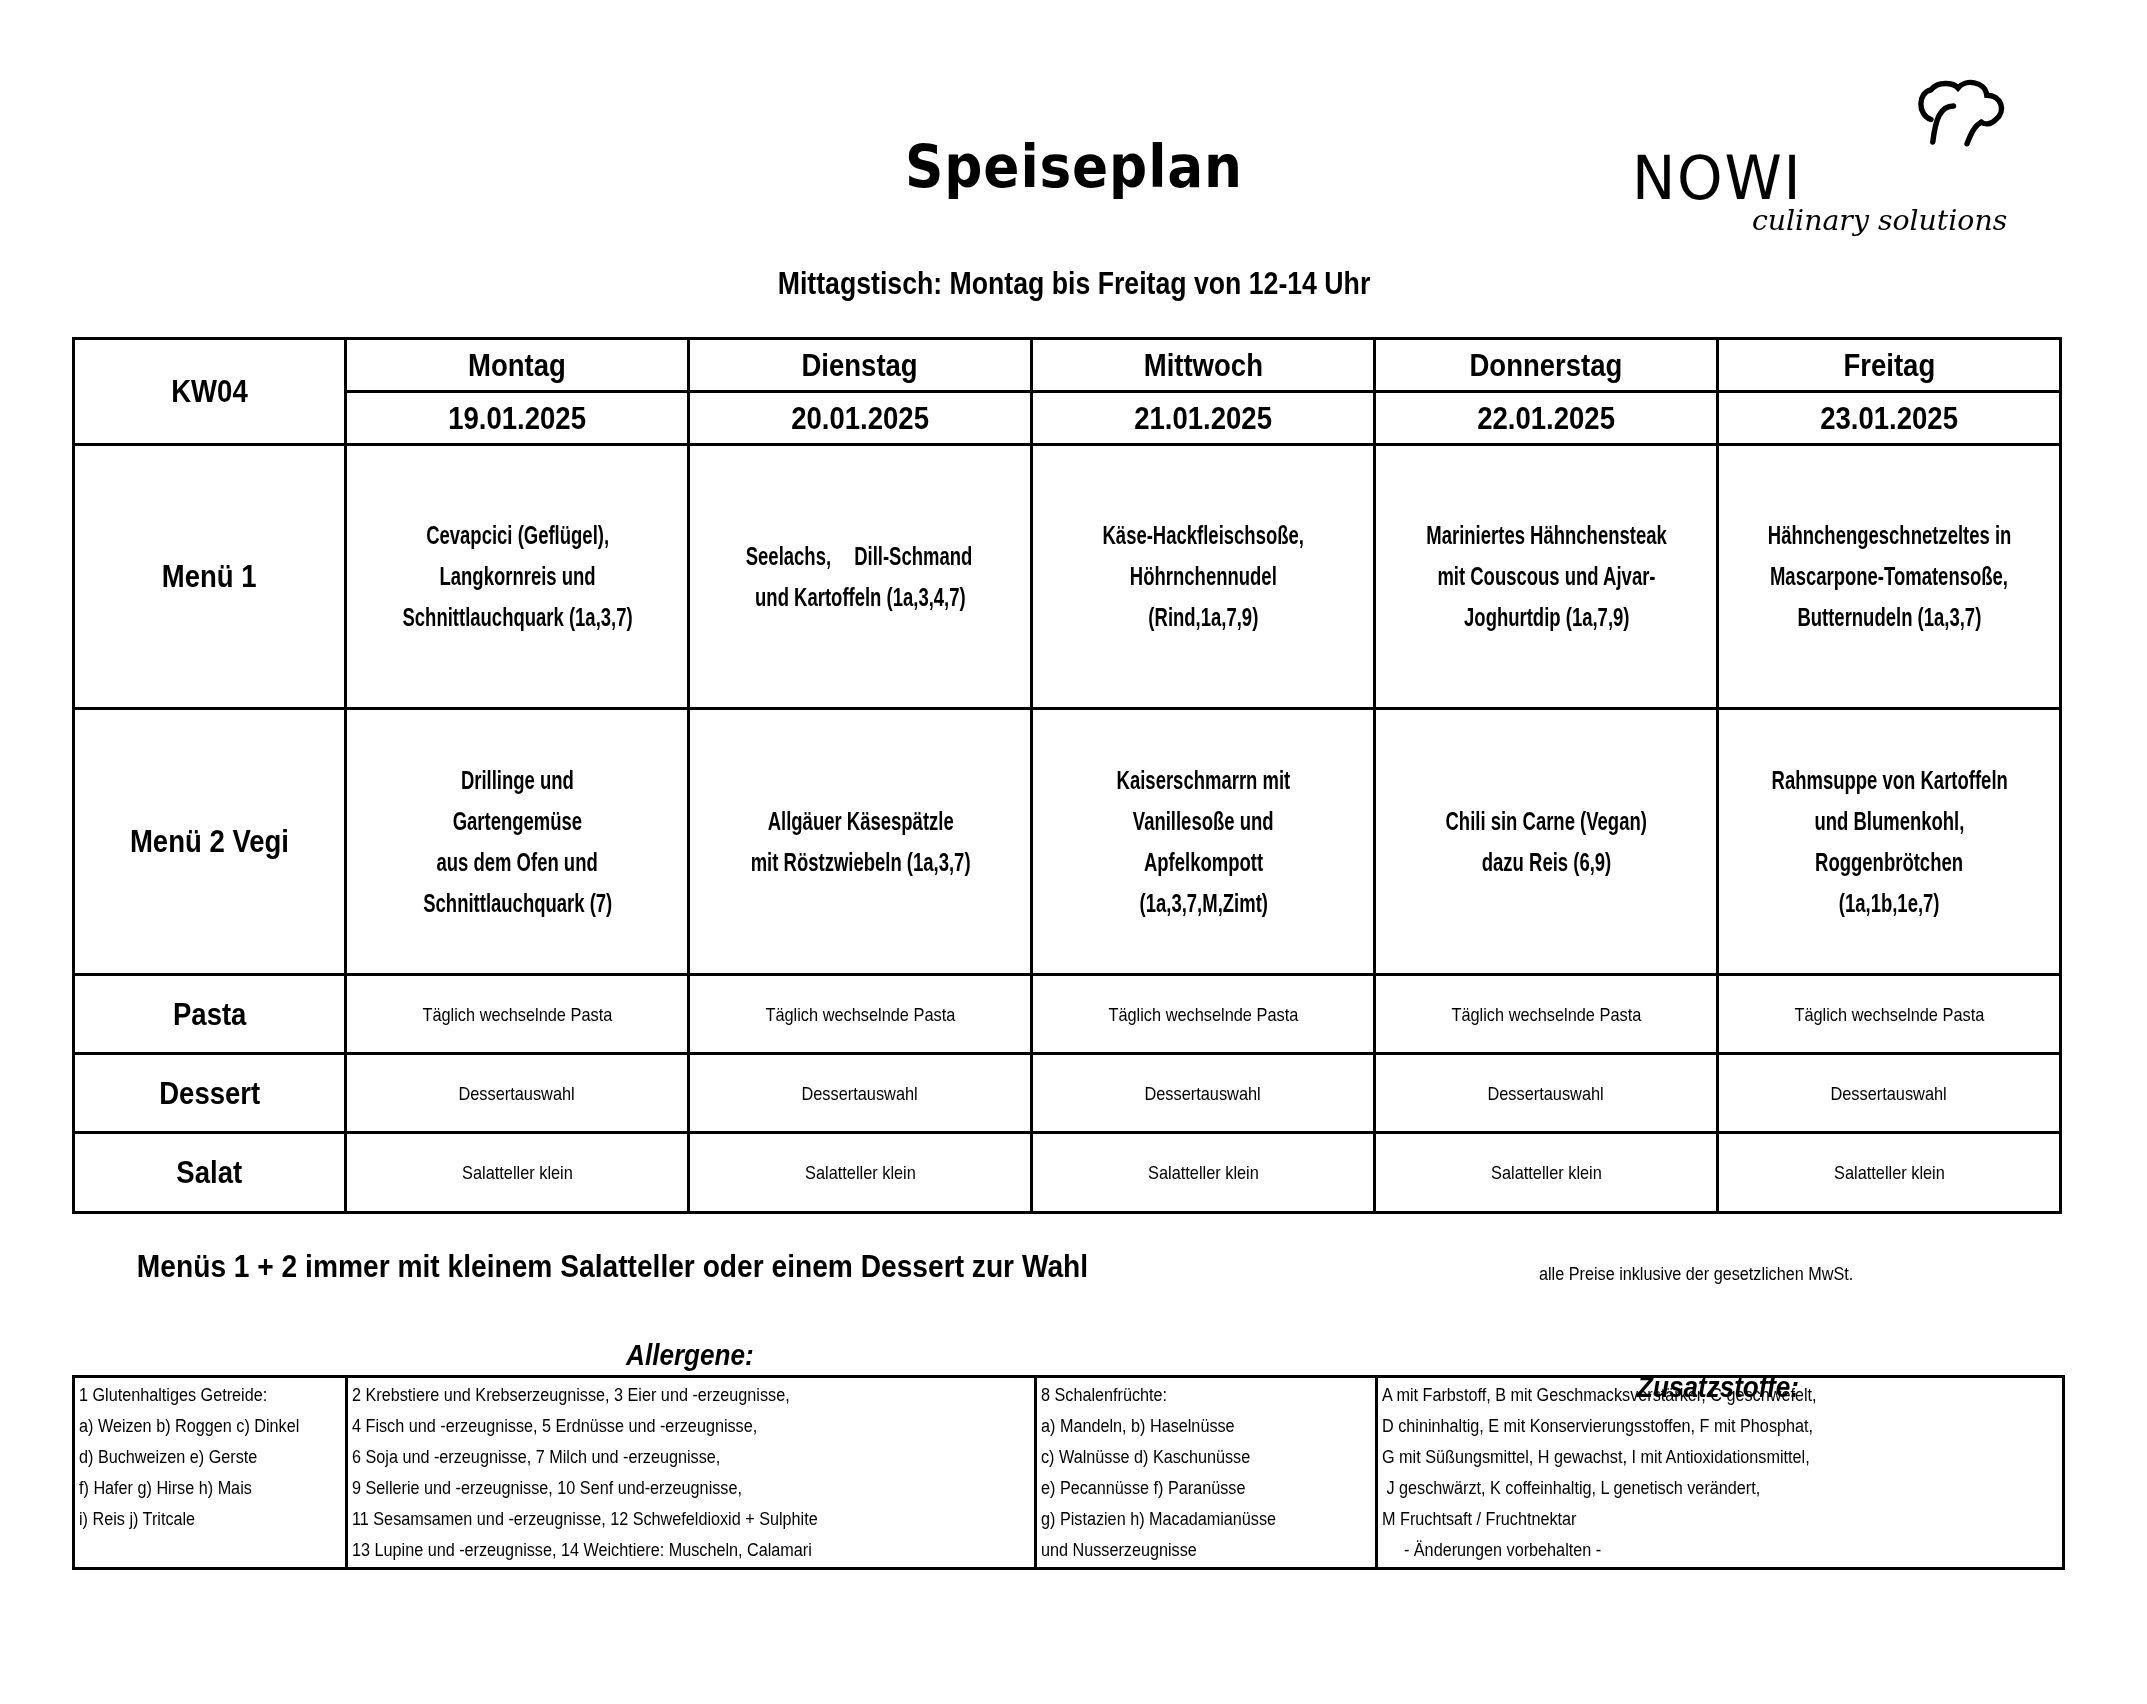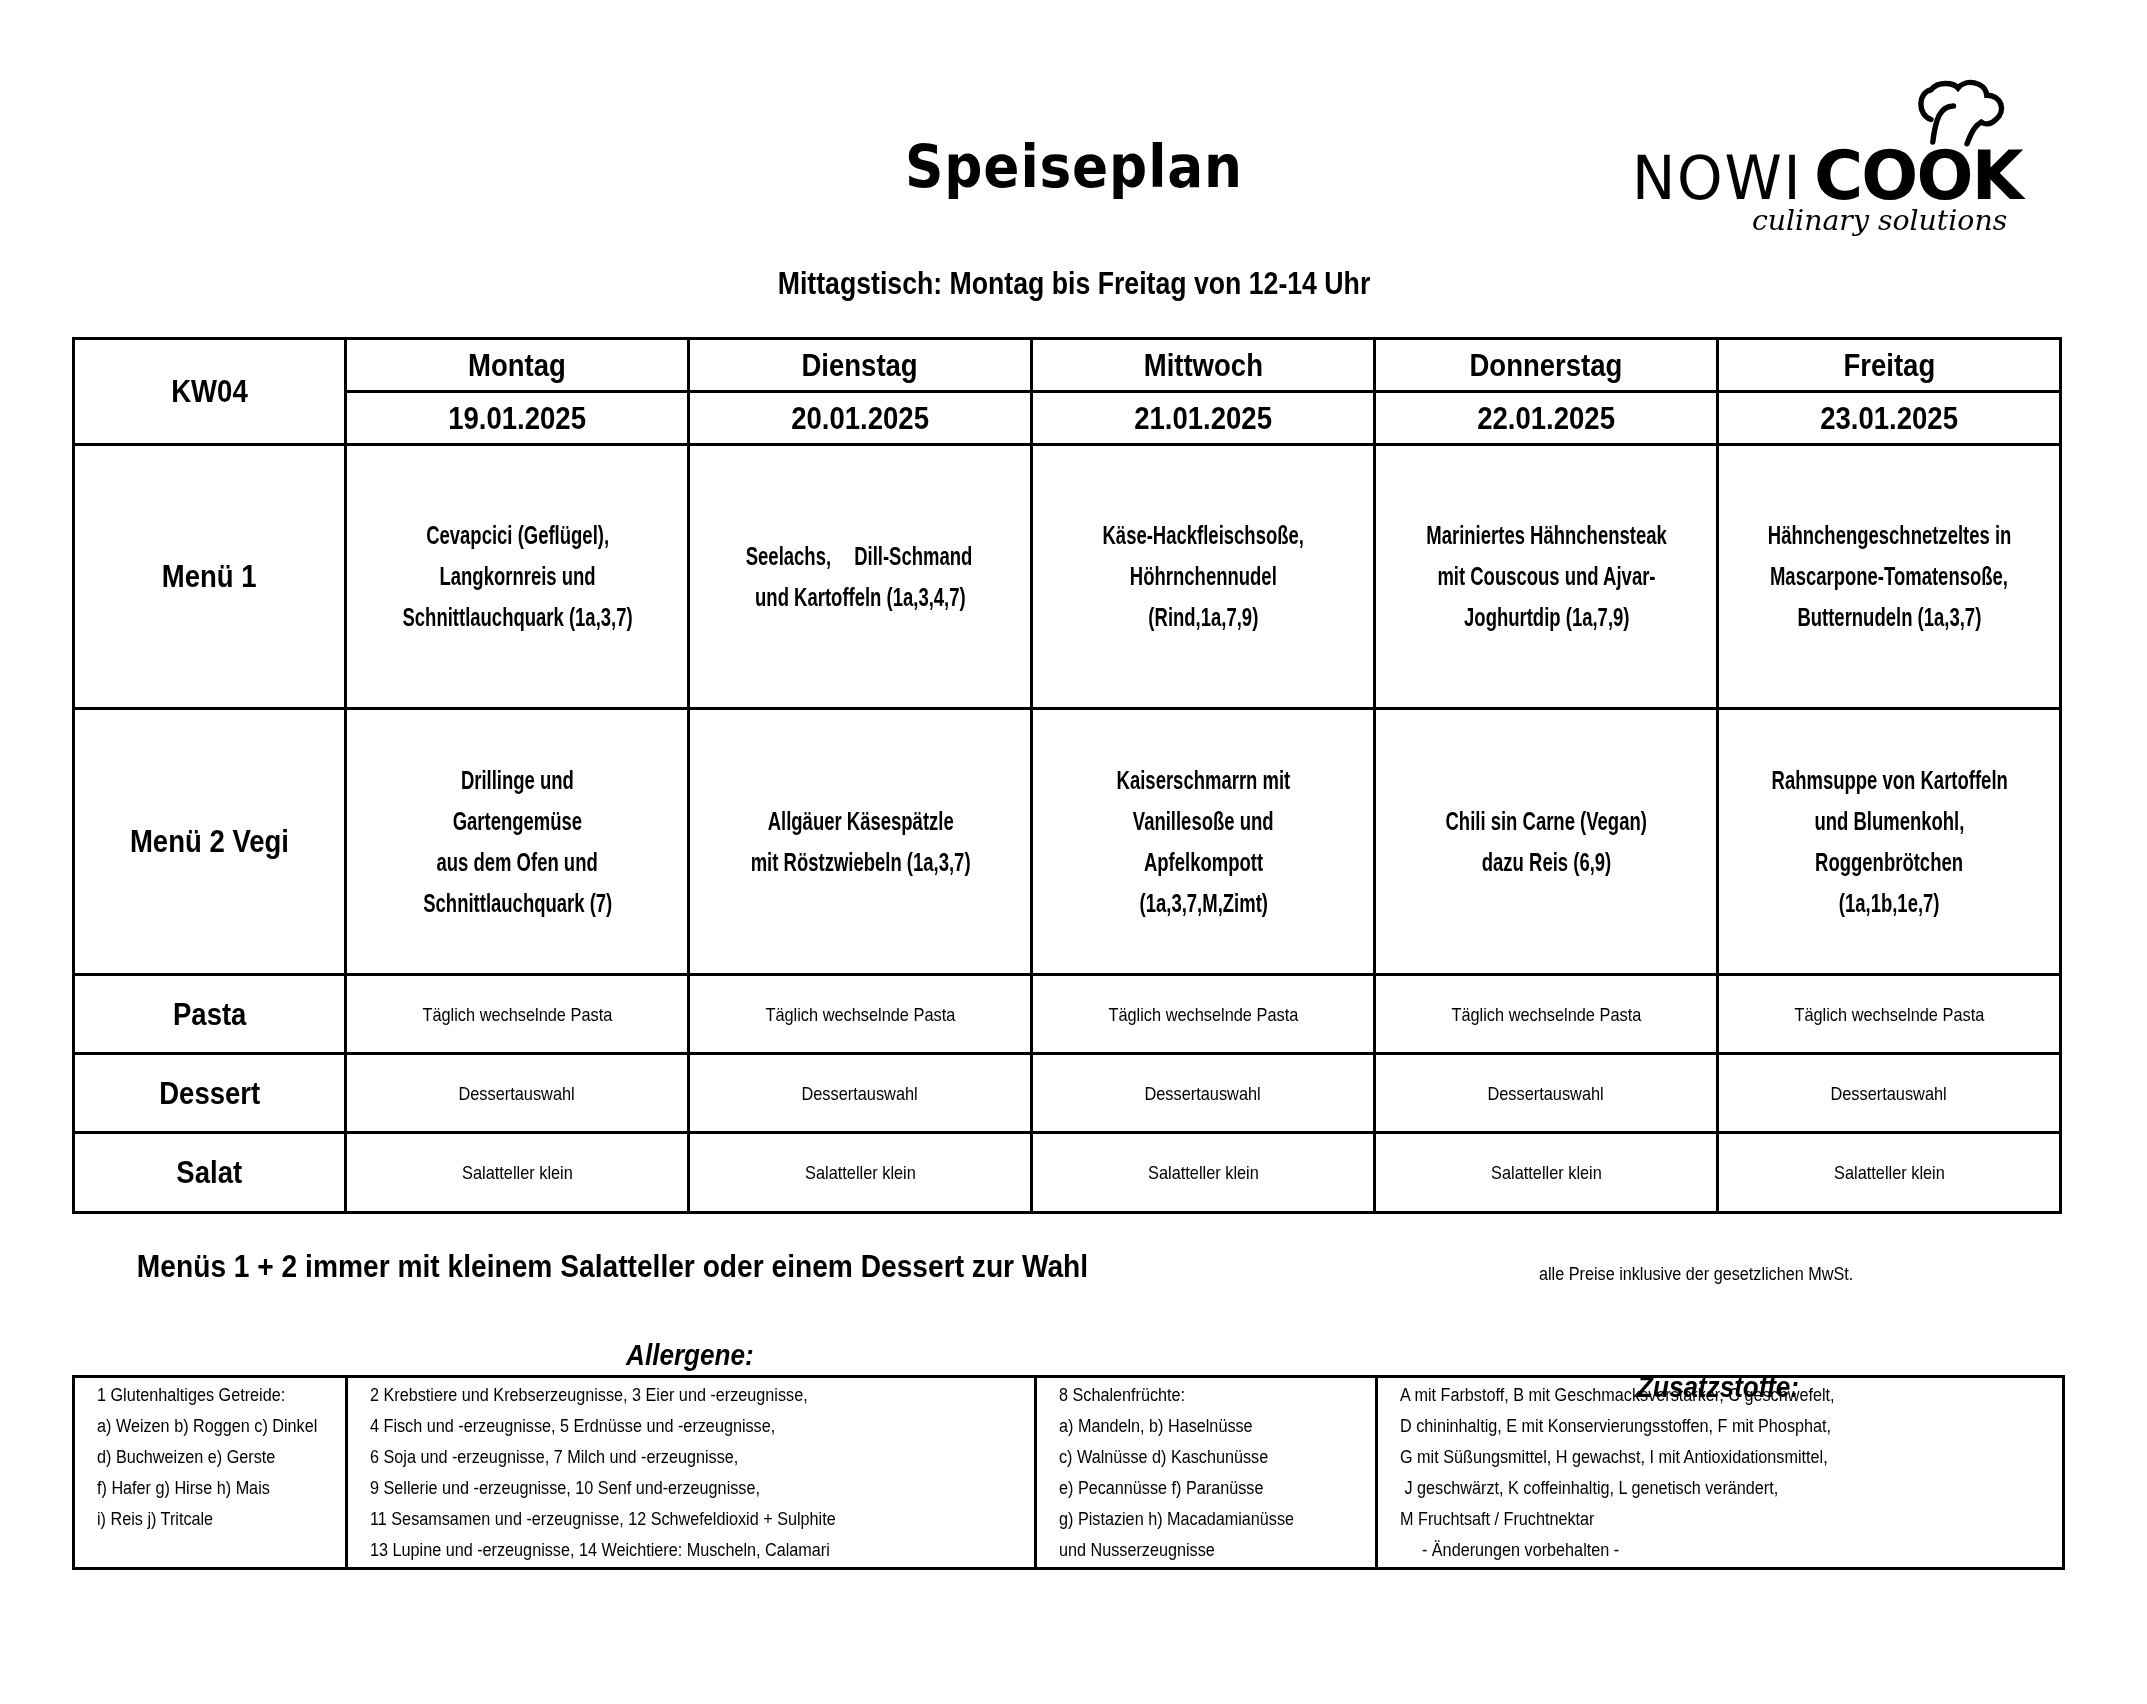--- a/index.html
+++ b/index.html
@@ -74,39 +74,38 @@
   }
   .legend-head span { display: inline-block; transform: scaleX(0.9); }
   .legend-table {
     position: absolute; left: 72px; top: 1375px; width: 1989px;
     border-collapse: collapse; table-layout: fixed;
   }
   .legend-table td {
     border: 3.6px solid #000; vertical-align: top; padding: 1.8px 3.6px 0 3.6px;
     font-size: 18px; line-height: 31px; height: 187px;
   }
-  .legend-table .ln { display: block; white-space: nowrap; margin-left: 18px; }
+  .legend-table .ln { display: block; white-space: nowrap; }
   .legend-table .ln span { display: inline-block; transform: scaleX(0.9); transform-origin: left; }
   .legend-table .ln.right { text-align: left; padding-right: 36px; }
   .legend-table .ln.right span { transform-origin: right; }
 </style>
 </head>
 <body>
 
 <div class="title">Speiseplan</div>
 <div class="subtitle">Mittagstisch: Montag bis Freitag von 12-14 Uhr</div>
 
 <div class="logo">
   <svg class="logo-hat" width="99" height="72" viewBox="0 0 110 80">
     <path d="M20 45 C5 40 5 15 20 12 C28 2 45 4 50 10 C58 0 80 2 82 18 C98 18 104 35 92 45 C86 52 78 50 76 48" fill="none" stroke="#000" stroke-width="6" stroke-linecap="round"></path>
     <path d="M45 30 C30 30 25 45 22 70" fill="none" stroke="#000" stroke-width="6" stroke-linecap="round"></path>
     <path d="M76 48 C68 52 64 62 60 72" fill="none" stroke="#000" stroke-width="6" stroke-linecap="round"></path>
   </svg>
   <span class="logo-now">NOWI</span>
-  <span class="logo-cook">COOK</span>
   <span class="logo-tag">culinary solutions</span>
 </div>
 
 <table class="menu-table">
   <colgroup>
     <col class="lbl">
       <col class="day">
       <col class="day">
       <col class="day">
       <col class="day">

